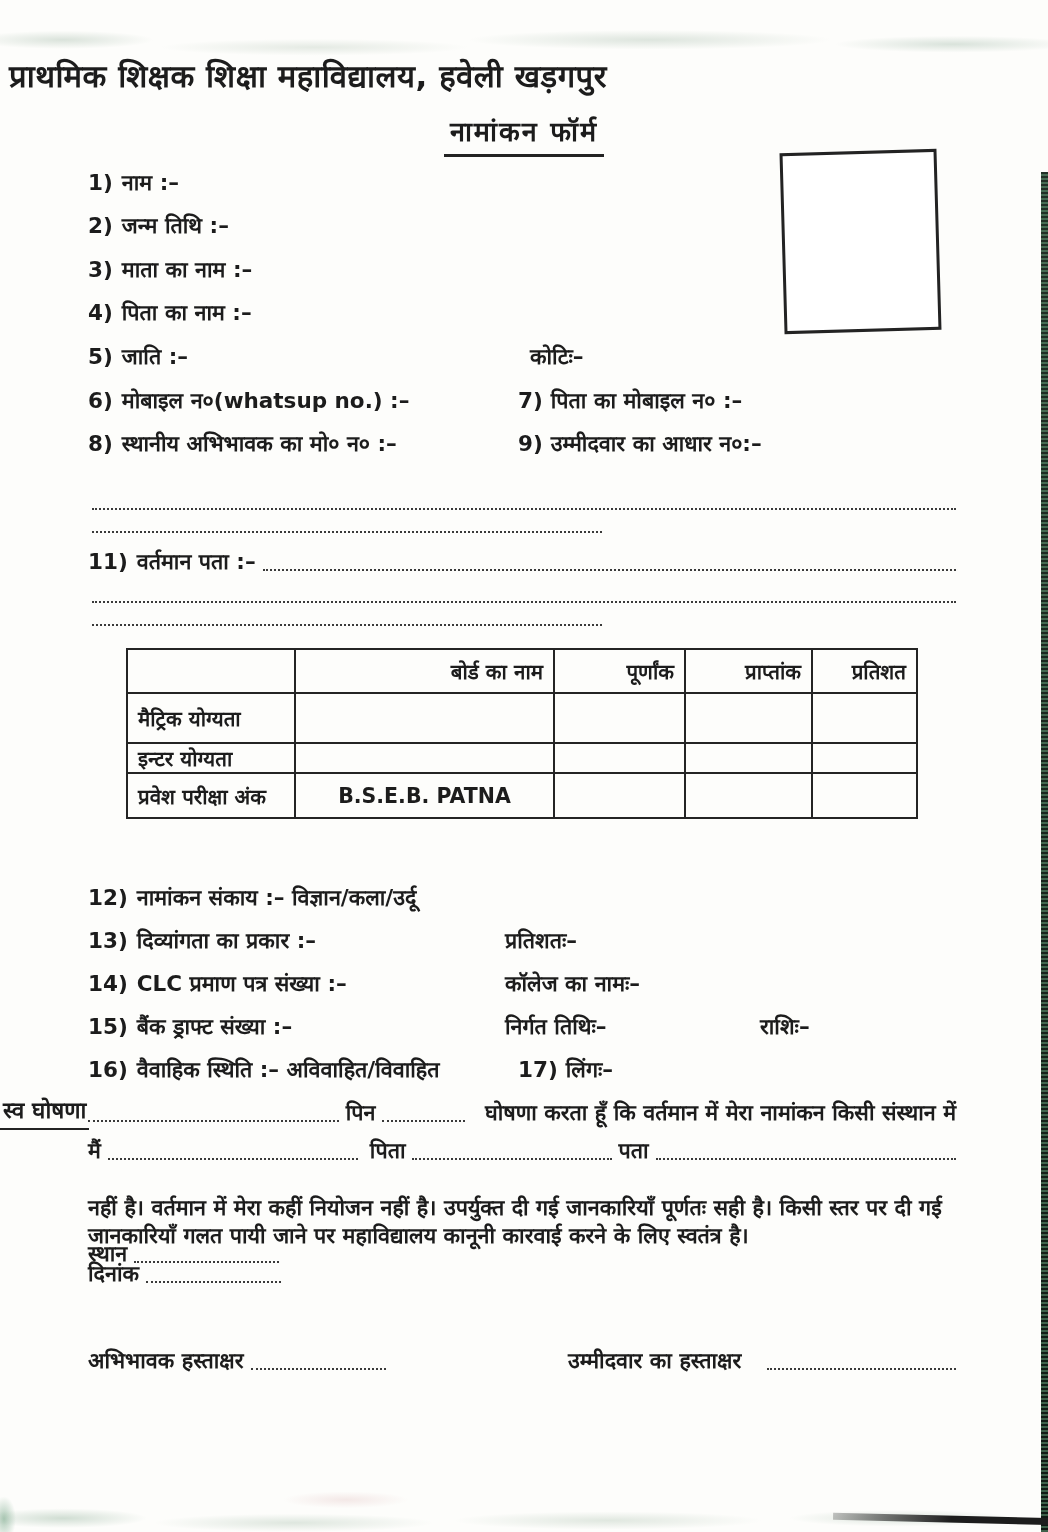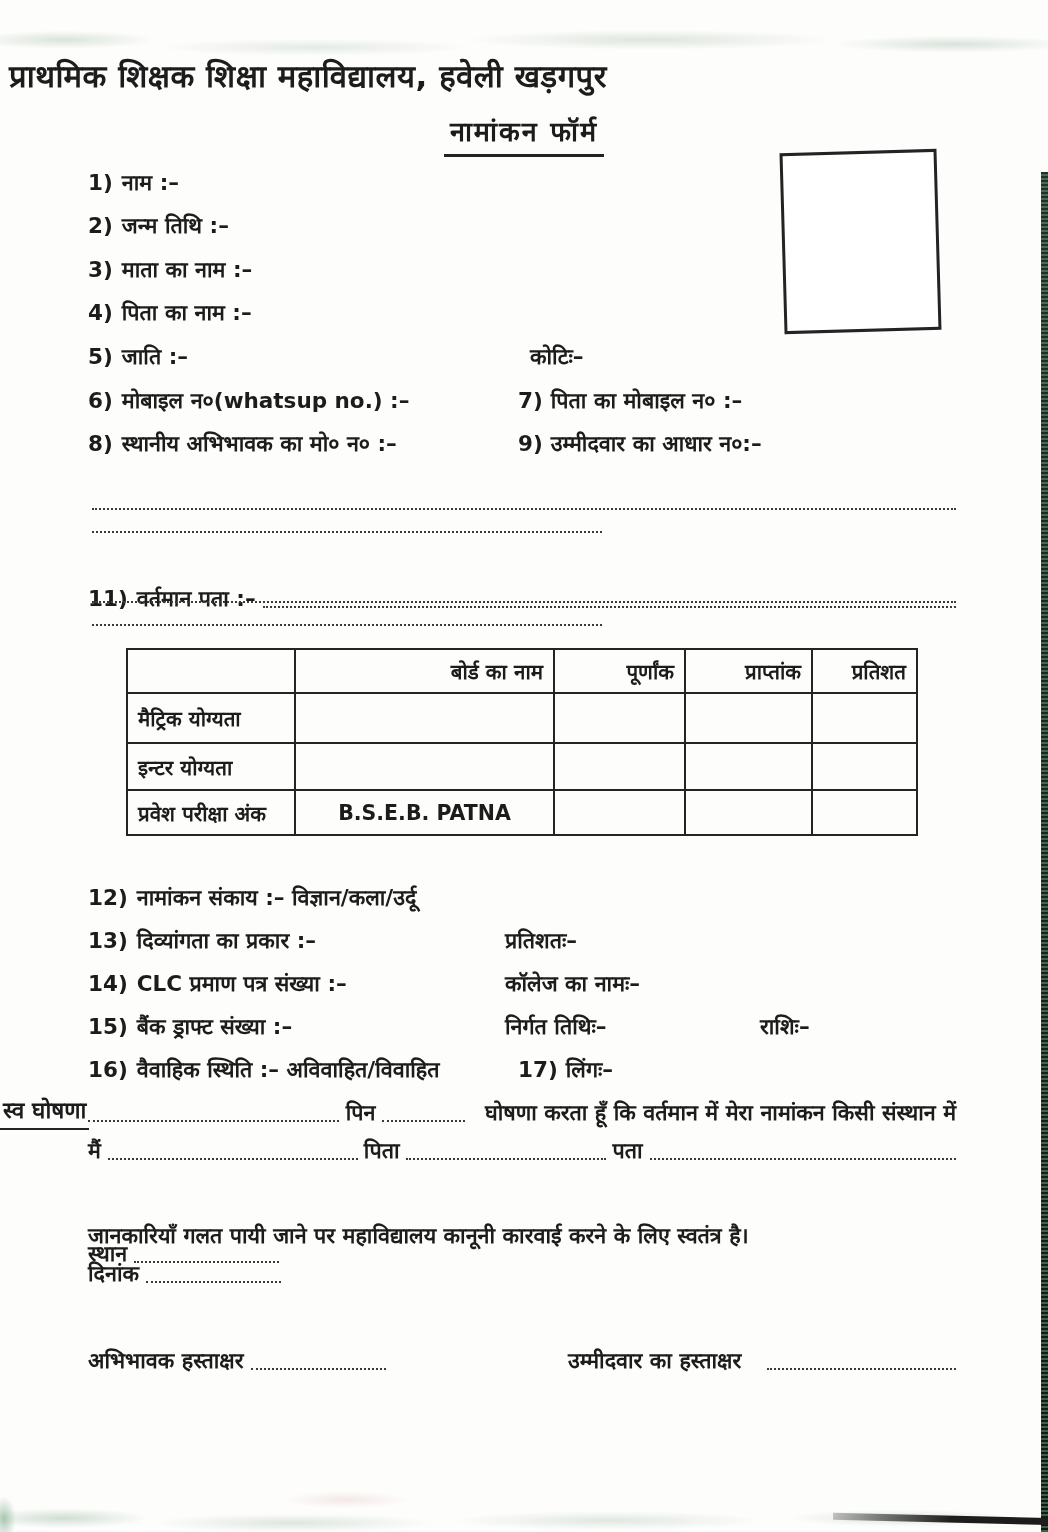--- a/index.html
+++ b/index.html
@@ -165,21 +165,21 @@
     <span class="num">8)</span>
     <span>स्थानीय अभिभावक का मो० न० :–</span>
     <span class="rcol" style="left:430px">
       <span class="num">9)</span><span>उम्मीदवार का आधार न०:–</span>
     </span>
   </div>
 
   <div class="dotline" style="top:508px; left:92px; right:92px;"></div>
   <div class="dotline" style="top:531px; left:92px; width:510px;"></div>
 
-  <div class="frow" style="top:584px">
+  <div class="frow" style="top:547px">
     <span class="num">11)</span>
     <span>वर्तमान पता :–</span>
     <span class="dots grow"></span>
   </div>
   <div class="dotline" style="top:601px; left:92px; right:92px;"></div>
   <div class="dotline" style="top:624px; left:92px; width:510px;"></div>
 
   <table class="marks">
     <colgroup>
       <col style="width:168px">
@@ -196,21 +196,21 @@
       <th>प्राप्तांक</th>
       <th>प्रतिशत</th>
     </tr>
     <tr style="height:50px">
       <td class="rowlabel">मैट्रिक योग्यता</td>
       <td class="center"></td>
       <td class="center"></td>
       <td class="center"></td>
       <td class="center"></td>
     </tr>
-    <tr style="height:47px">
+    <tr style="height:30px">
       <td class="rowlabel">इन्टर योग्यता</td>
       <td class="center"></td>
       <td class="center"></td>
       <td class="center"></td>
       <td class="center"></td>
     </tr>
     <tr style="height:45px">
       <td class="rowlabel">प्रवेश परीक्षा अंक</td>
       <td class="center">B.S.E.B.  PATNA</td>
       <td class="center"></td>
@@ -252,33 +252,34 @@
     </span>
   </div>
 
   <div class="decl-heading-wrap">
     <span class="decl-heading">स्व घोषणा</span>
   </div>
 
   <div class="decl-line" style="top:1136px">
     <span>मैं</span>
     <span class="dots" style="width:250px"></span>
-    <span style="margin-left:6px">पिता</span>
+    <span style="margin-left:12px">पिता</span>
     <span class="dots" style="width:200px"></span>
     <span style="margin-left:6px">पता</span>
     <span class="dots grow"></span>
   </div>
 
   <div class="decl-line" style="top:1098px">
     <span class="dots" style="width:258px; margin-left:0"></span>
     <span style="margin-left:7px">पिन</span>
     <span class="dots" style="width:85px"></span>
     <span style="margin-left:20px">घोषणा करता हूँ कि वर्तमान में मेरा नामांकन किसी संस्थान में</span>
   </div>
 
+  <div class="decl-line plain" style="top:1193px">नहीं है। वर्तमान में मेरा कहीं नियोजन नहीं है। उपर्युक्त दी गई जानकारियाँ पूर्णतः सही है। किसी स्तर पर दी गई</div>
   <div class="decl-line plain" style="top:1221px">जानकारियाँ गलत पायी जाने पर महाविद्यालय कानूनी कारवाई करने के लिए स्वतंत्र है।</div>
 
   <div class="foot-row" style="top:1259px">
     <span>दिनांक</span>
     <span class="dots" style="width:135px"></span>
   </div>
   <div class="foot-row" style="top:1239px">
     <span>स्थान</span>
     <span class="dots" style="width:145px"></span>
   </div>

